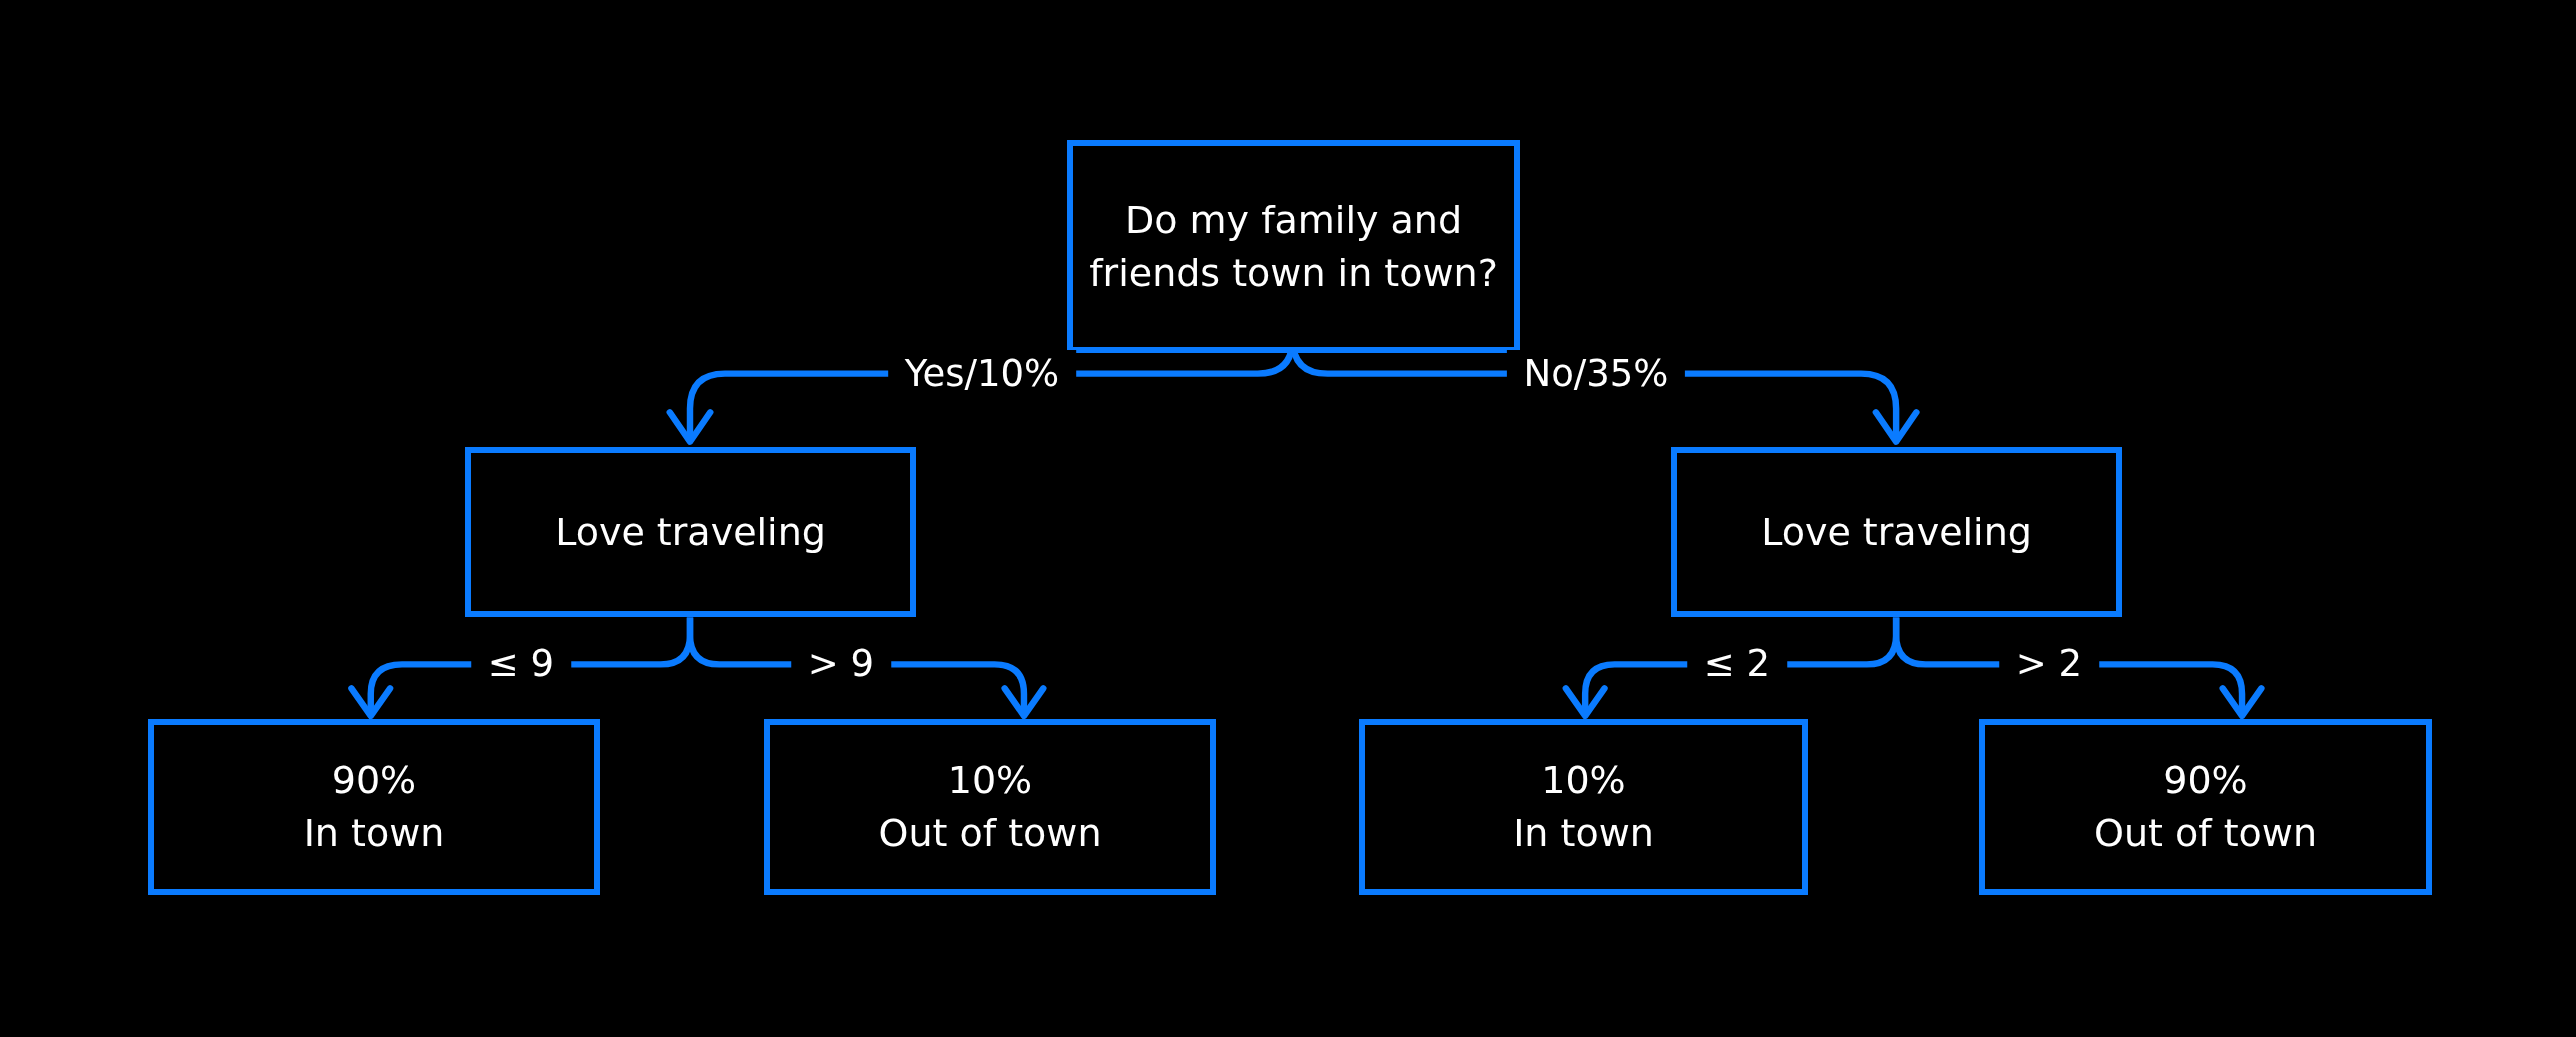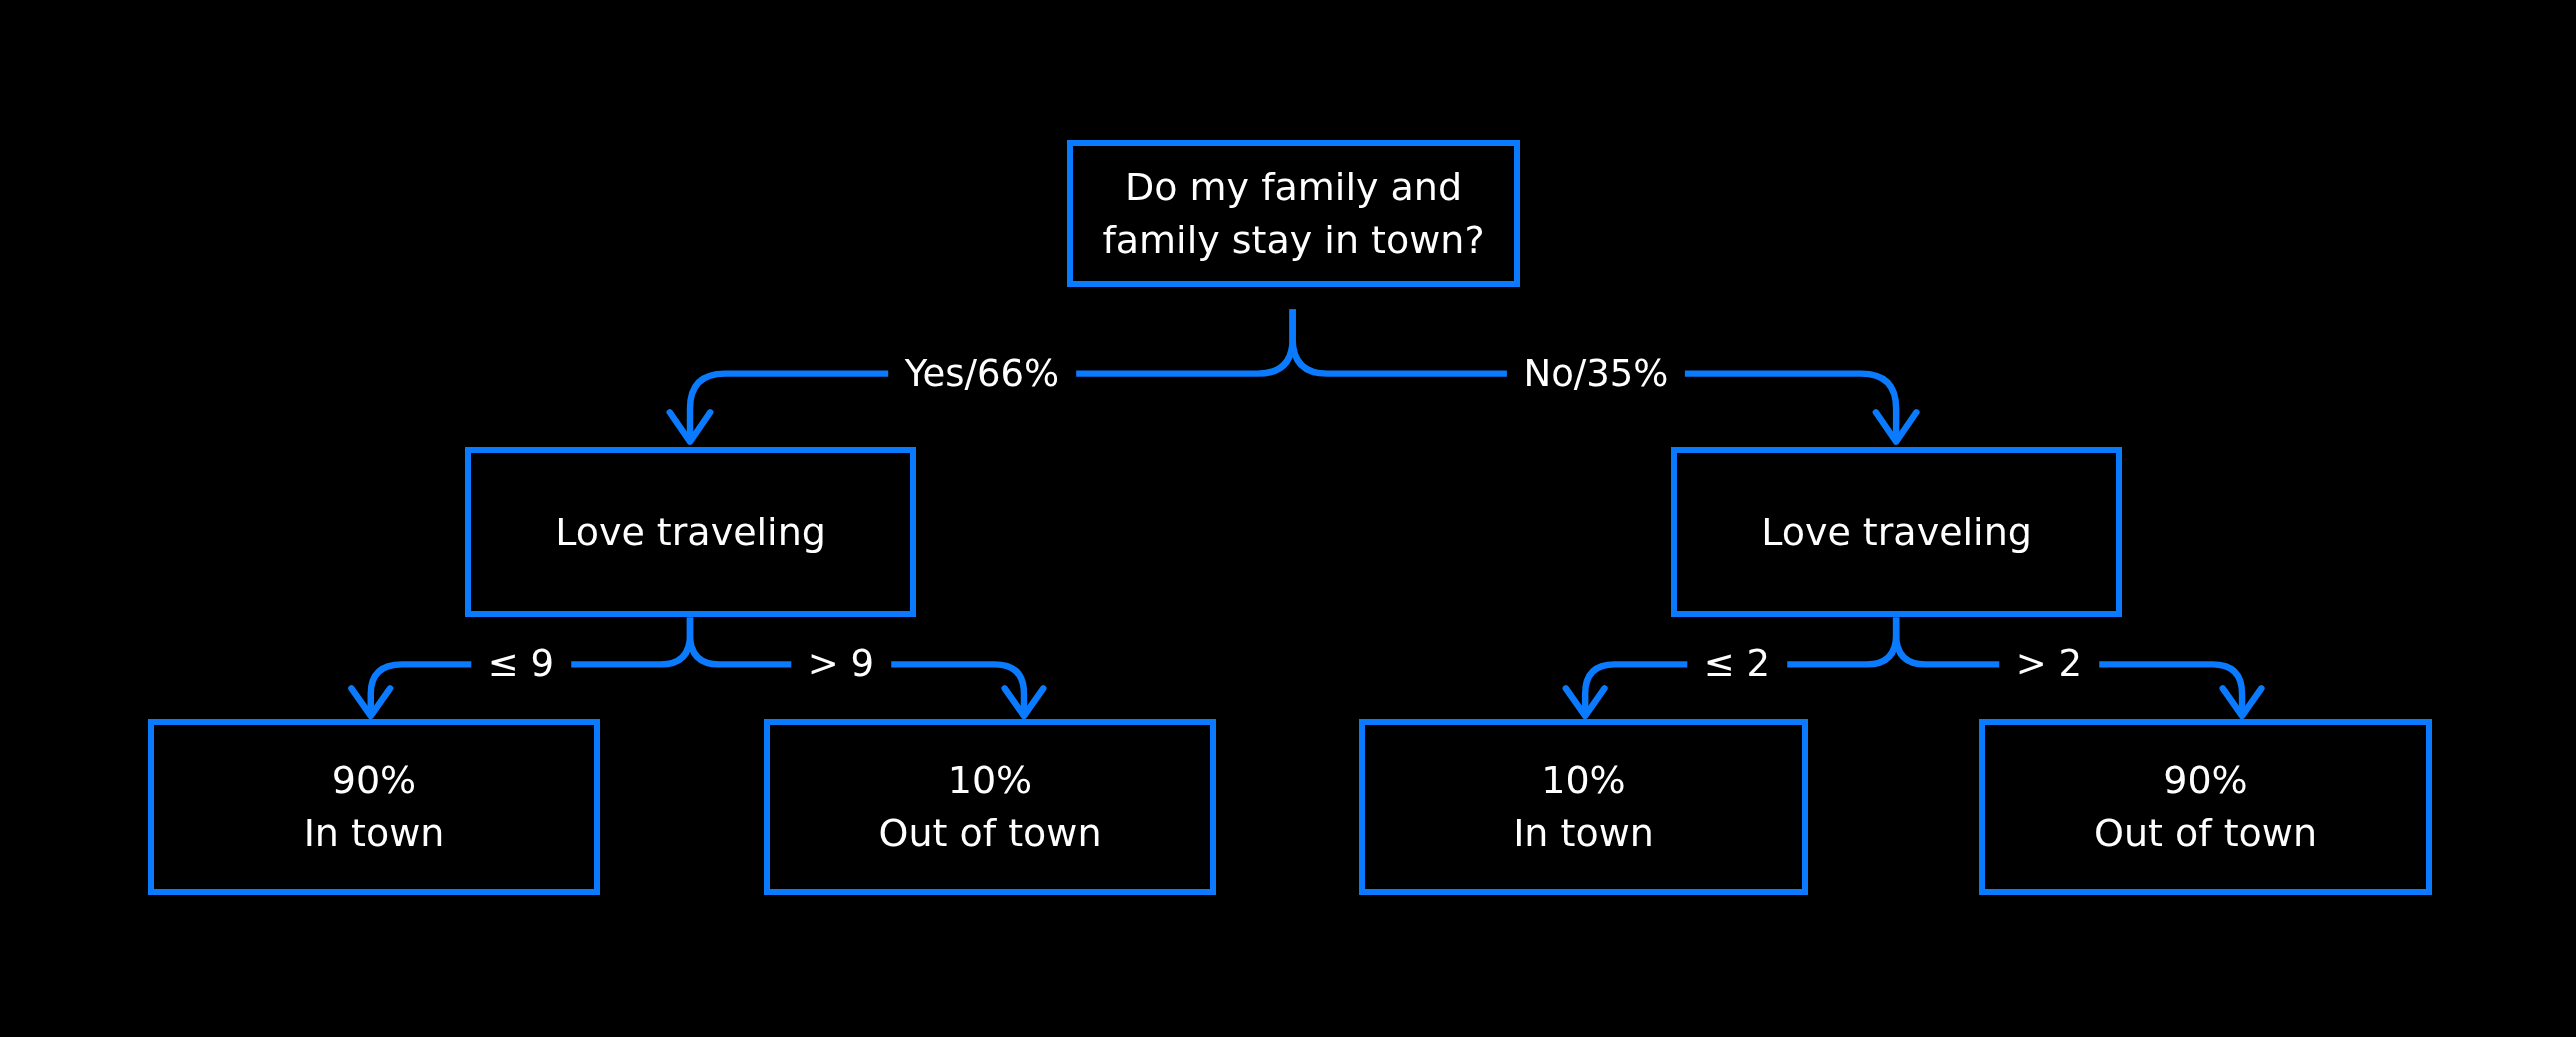--- a/index.html
+++ b/index.html
@@ -54,23 +54,23 @@
     <path class="edge" d="M 750 671 L 750 690 Q 750 722 782 722 L 1081 722 Q 1113 722 1113 754 L 1113 777"></path>
     <path class="arrowhead" d="M 1092 748 L 1113 778 L 1134 748"></path>
 
     <path class="edge" d="M 2061 671 L 2061 690 Q 2061 722 2029 722 L 1755 722 Q 1723 722 1723 754 L 1723 777"></path>
     <path class="arrowhead" d="M 1702 748 L 1723 778 L 1744 748"></path>
 
     <path class="edge" d="M 2061 671 L 2061 690 Q 2061 722 2093 722 L 2405 722 Q 2437 722 2437 754 L 2437 777"></path>
     <path class="arrowhead" d="M 2416 748 L 2437 778 L 2458 748"></path>
   </svg>
 
-  <div class="node" style="left:1067px;top:140px;width:453px;height:147px;">
+  <div class="node" style="left:1067px;top:140px;width:453px;height:213px;">
     <div>Do my family and</div>
-    <div>family stay in town?</div>
+    <div>friends town in town?</div>
   </div>
 
   <div class="node" style="left:465px;top:447px;width:451px;height:170px;">
     <div>Love traveling</div>
   </div>
 
   <div class="node" style="left:1671px;top:447px;width:451px;height:170px;">
     <div>Love traveling</div>
   </div>
 
@@ -87,21 +87,21 @@
   <div class="node" style="left:1359px;top:719px;width:449px;height:176px;">
     <div>10%</div>
     <div>In town</div>
   </div>
 
   <div class="node" style="left:1979px;top:719px;width:453px;height:176px;">
     <div>90%</div>
     <div>Out of town</div>
   </div>
 
-  <div class="edge-label" style="left:982px;top:374px;">Yes/66%</div>
+  <div class="edge-label" style="left:982px;top:374px;">Yes/10%</div>
   <div class="edge-label" style="left:1596px;top:374px;">No/35%</div>
   <div class="edge-label" style="left:521px;top:664px;">≤ 9</div>
   <div class="edge-label" style="left:841px;top:664px;">&gt; 9</div>
   <div class="edge-label" style="left:1737px;top:664px;">≤ 2</div>
   <div class="edge-label" style="left:2049px;top:664px;">&gt; 2</div>
 
 </div>
 
 
 </body></html>

